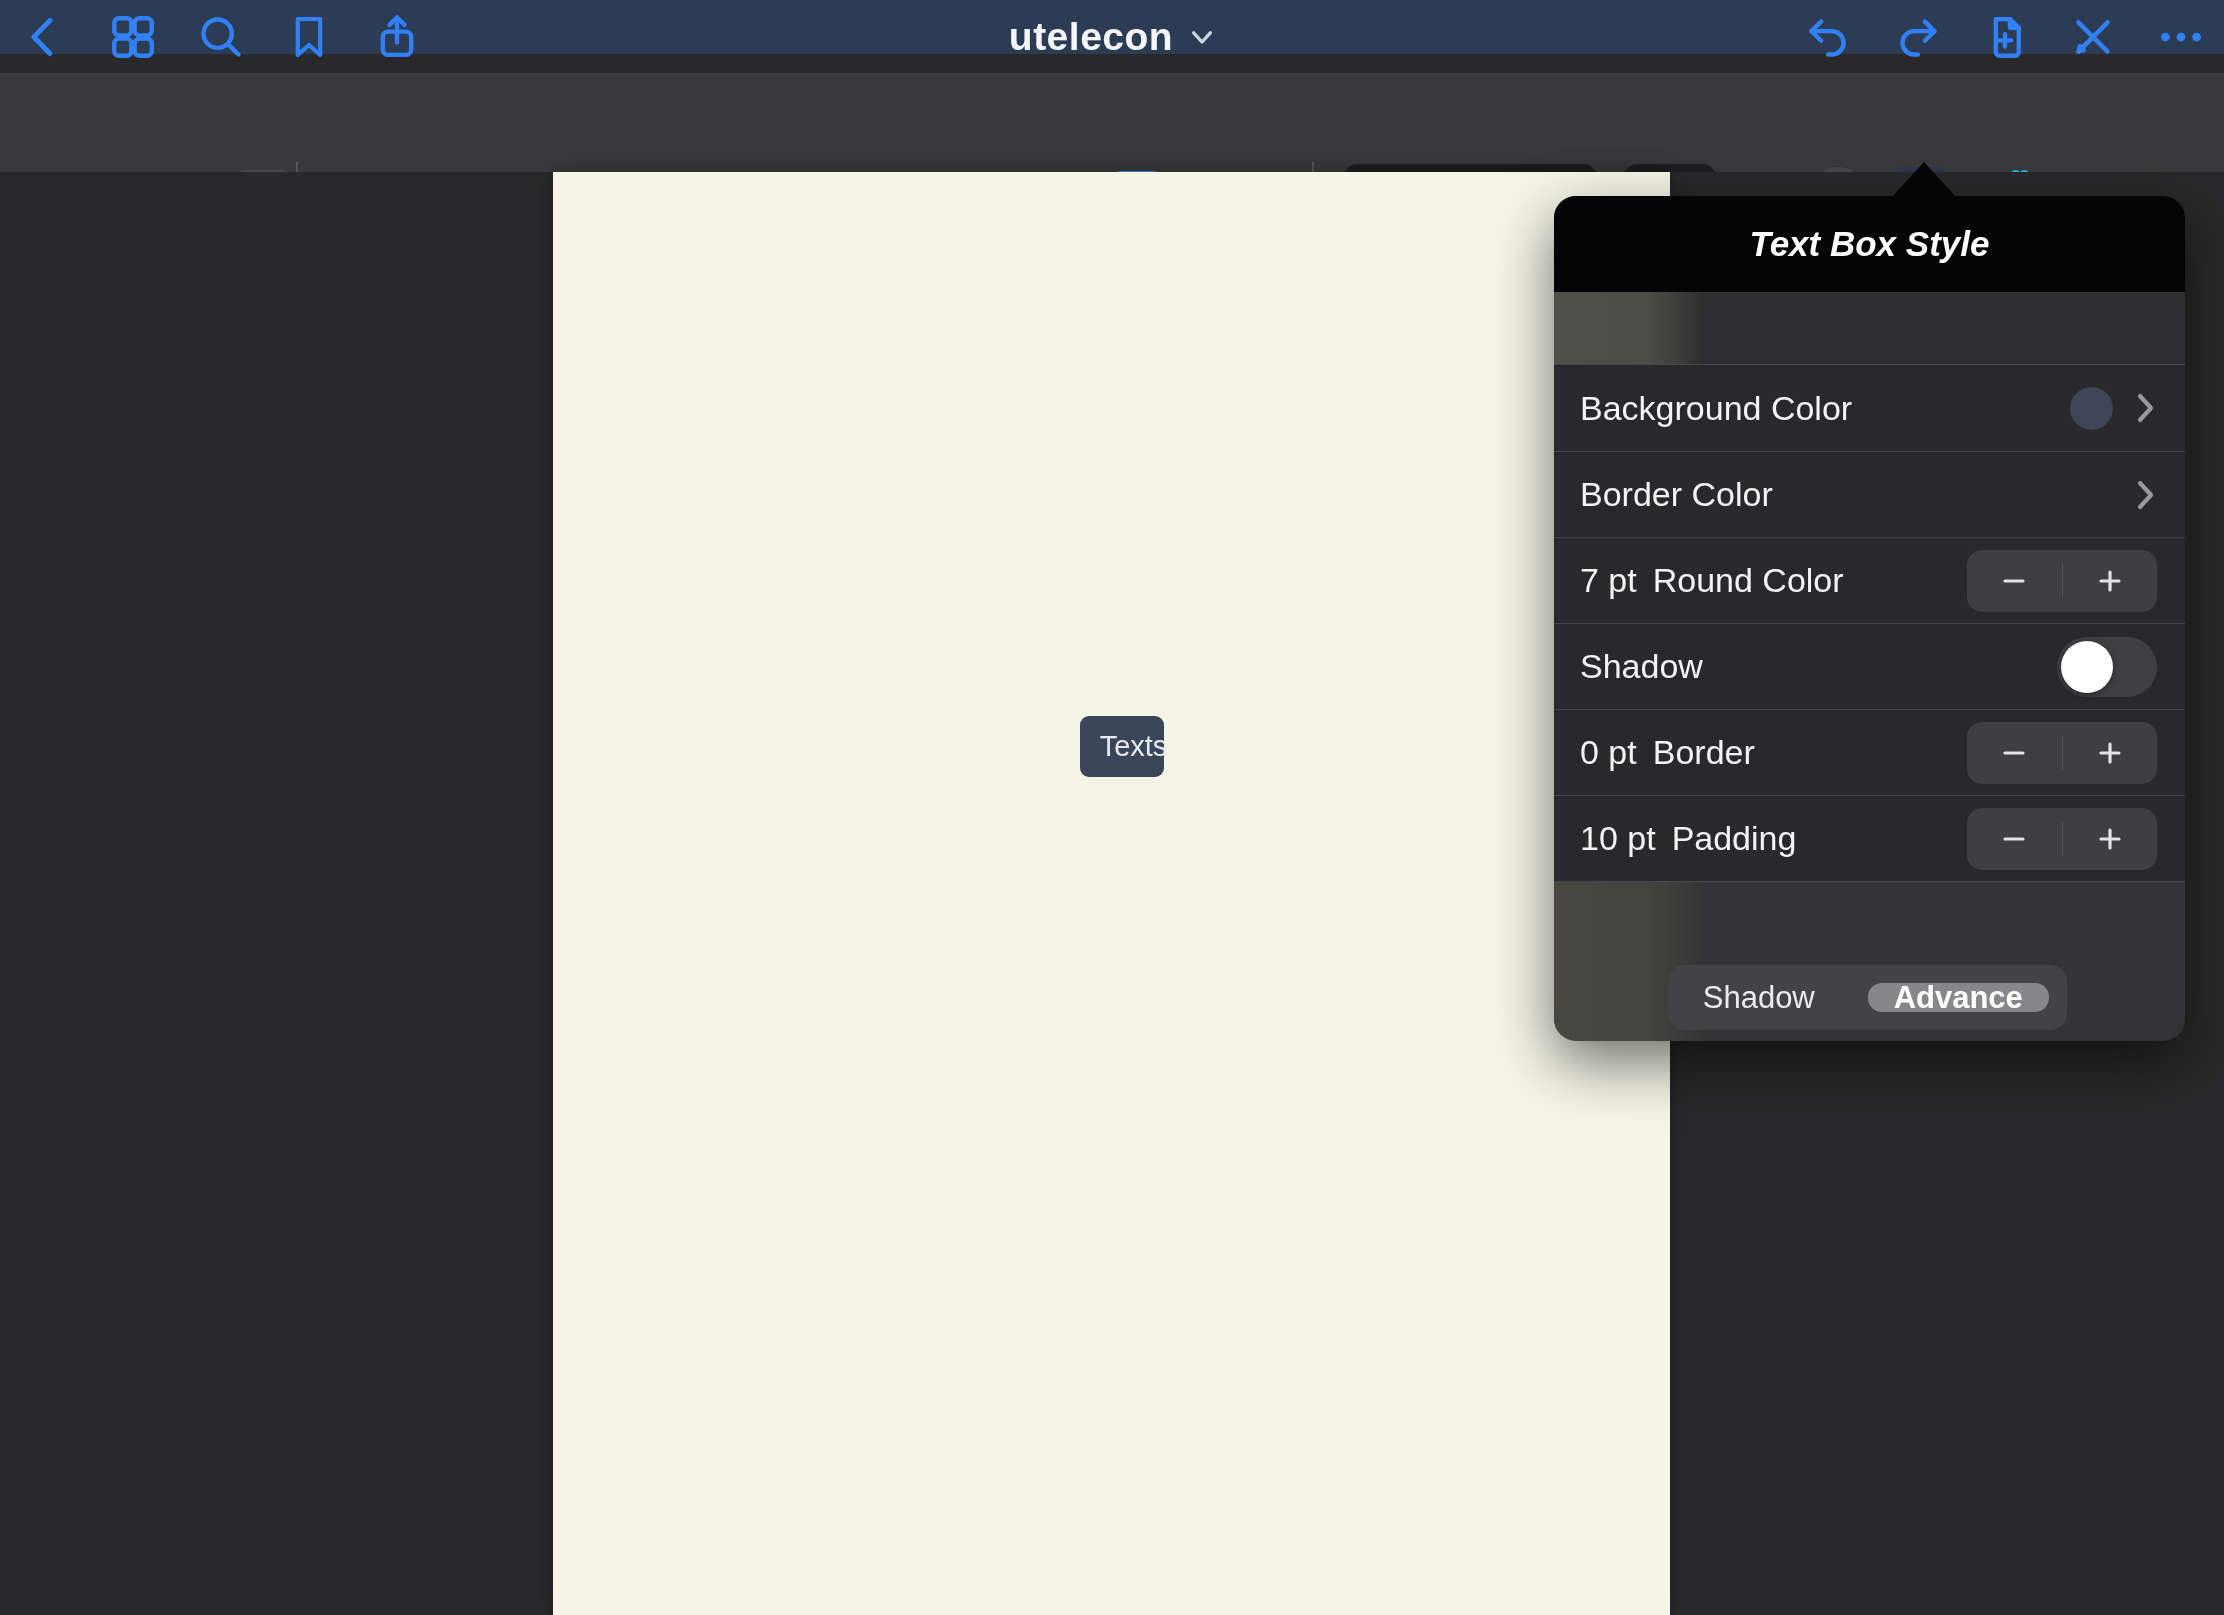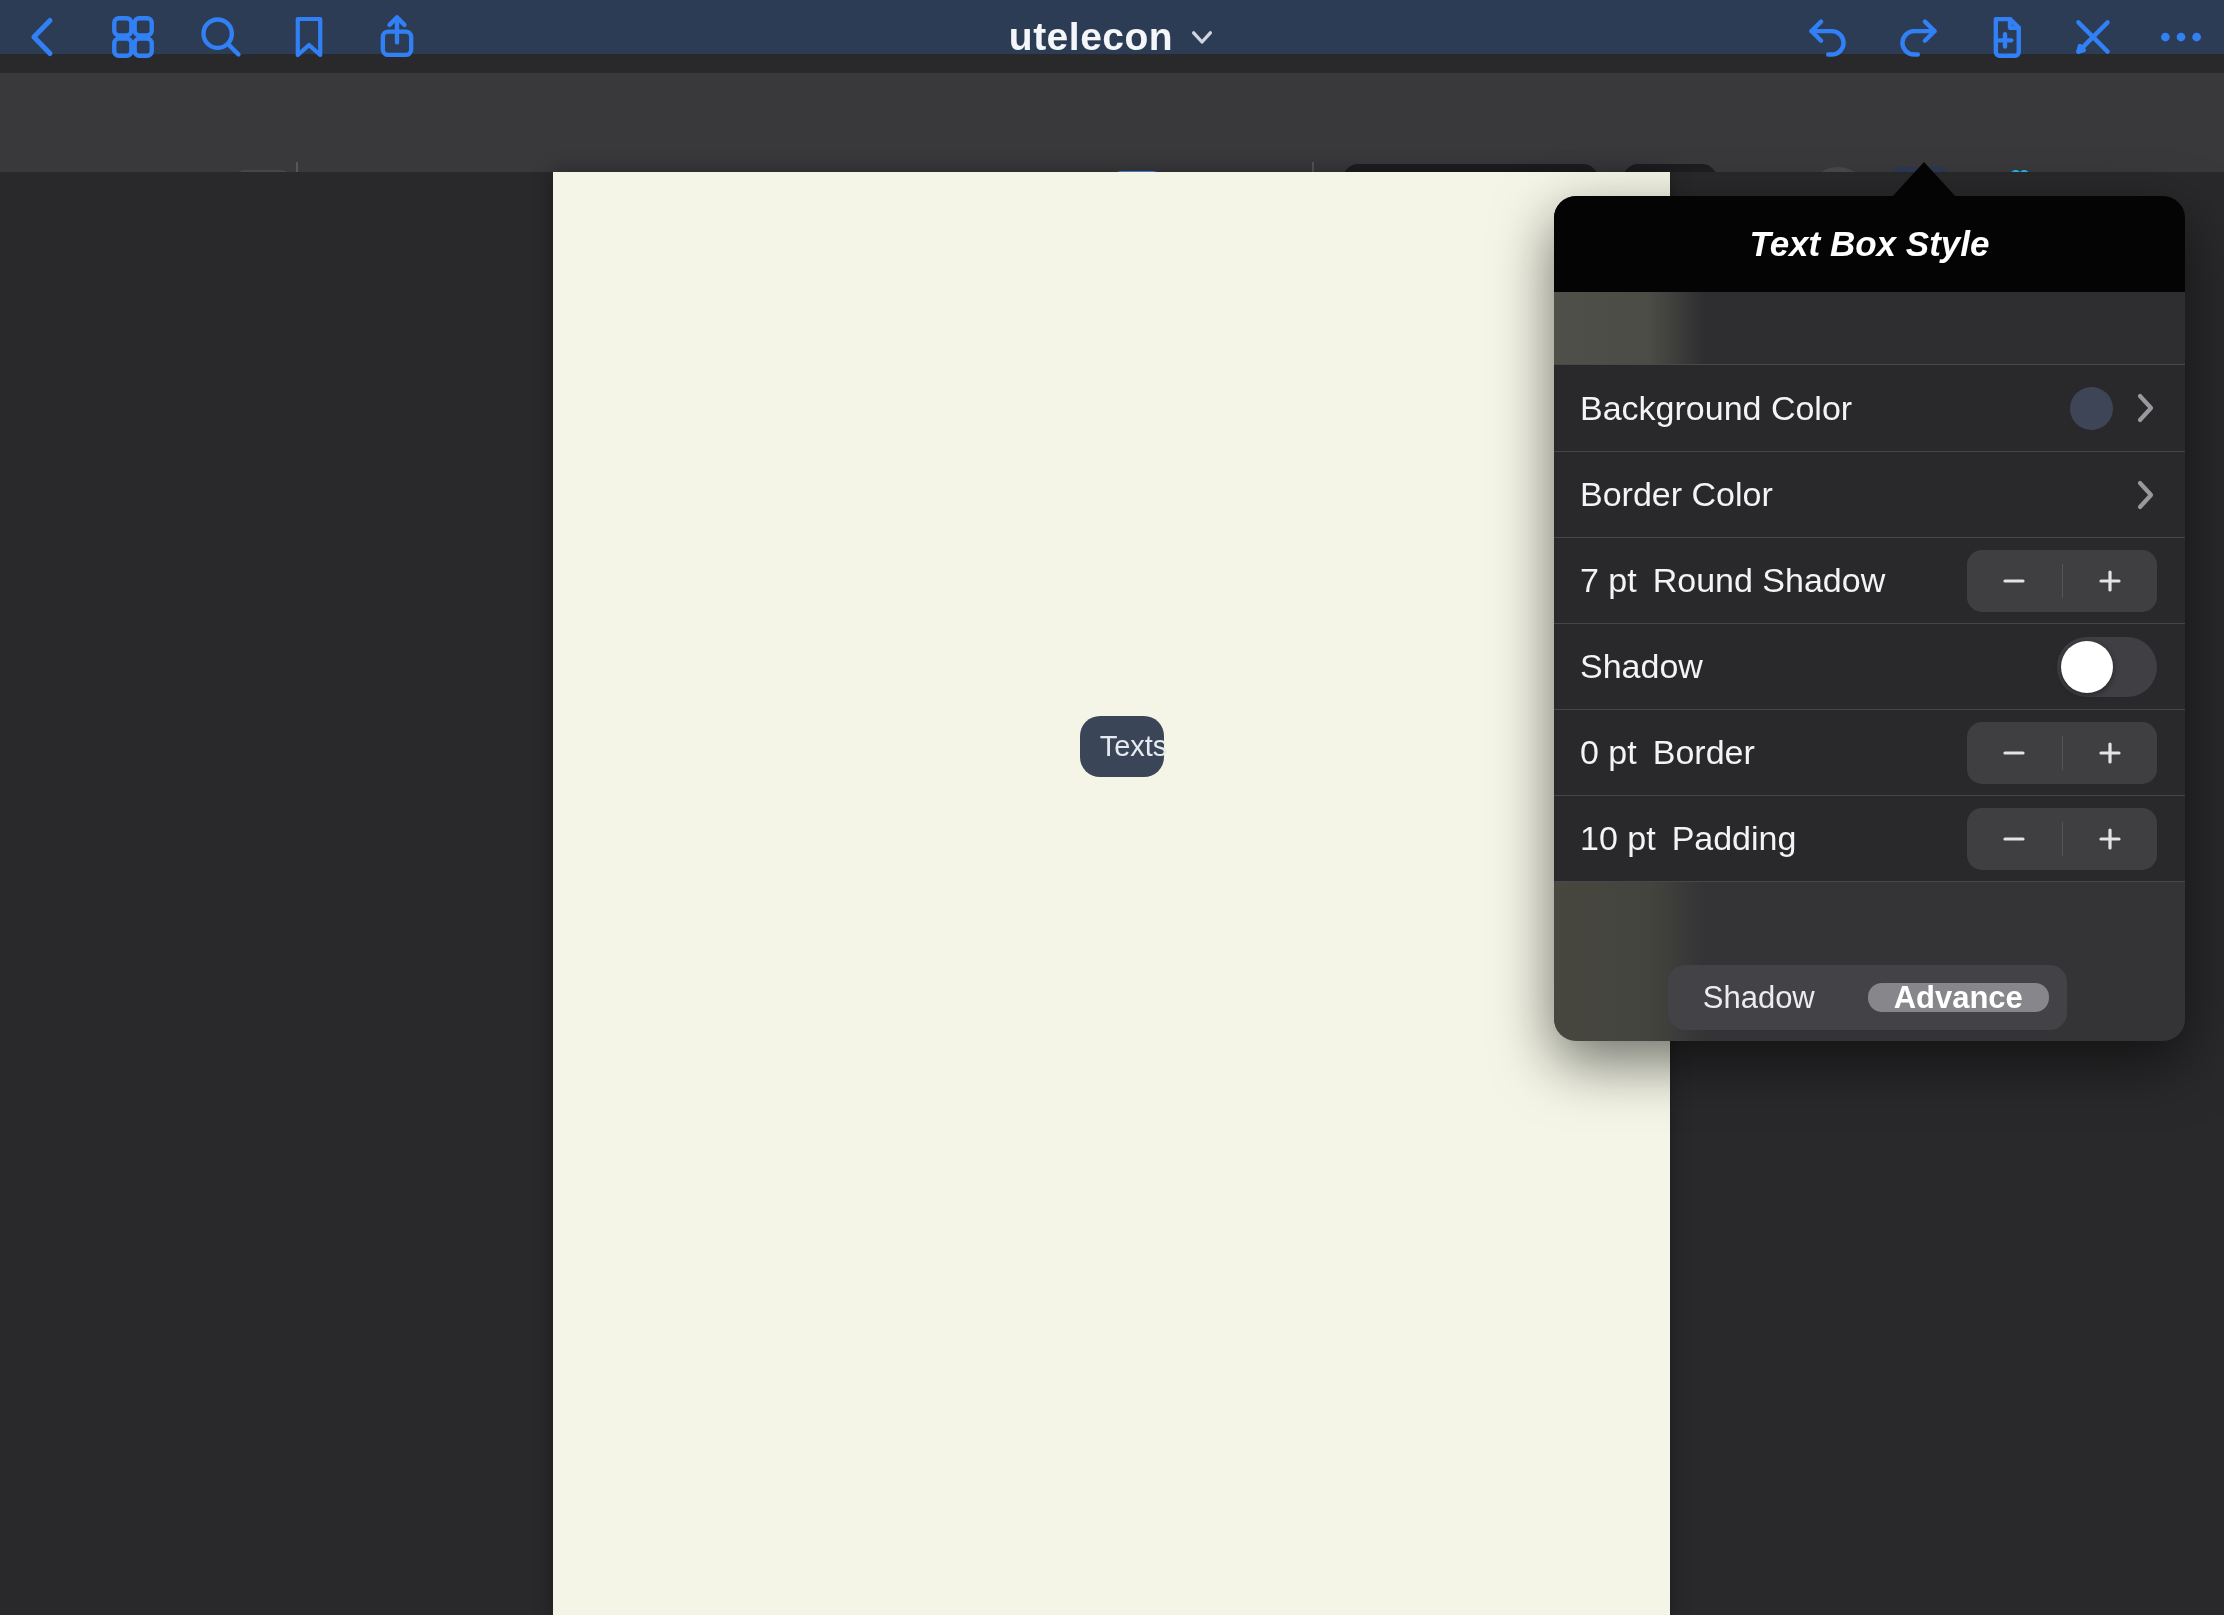--- a/index.html
+++ b/index.html
@@ -49,21 +49,21 @@
   .color-circle svg { stroke:#9a9aa0; fill:none; stroke-width:1.8; stroke-linecap:round; stroke-linejoin:round; }
   .navy-swatch { position:absolute; left:1890px; top:94px; width:60px; height:58px; border-radius:12px;
                  background:#2c3850; }
   .tbox-style-btn { position:absolute; left:1972px; top:92px; width:58px; height:60px; }
   .tbox-style-btn svg { stroke:#b2b2b8; fill:none; stroke-width:1.9; stroke-linecap:round; stroke-linejoin:round; }
 
   
   .canvas { position:absolute; left:0; top:172px; width:2224px; height:1443px; background:#29292b; }
   .page { position:absolute; left:553px; top:0; width:1117px; height:1443px; background:#f4f5e6;
           box-shadow:0 0 18px rgba(0,0,0,.35); }
-  .texts-box { position:absolute; left:1080px; top:544px; width:84px; height:61px; border-radius:20px;
+  .texts-box { position:absolute; left:1080px; top:544px; width:84px; height:61px; border-radius:9px;
                background:#3a4557; display:flex; align-items:center; justify-content:center;
                color:#e7eaef; font-size:29px;padding-left:23px; }
 
   
   .popup { position:absolute; left:1554px; top:196px; width:631px; height:844px; border-radius:22px;
            background:#2b2b2d; box-shadow:0 22px 60px rgba(0,0,0,.55); z-index:5; }
   .popup .caret { position:absolute; left:337px; top:-34px; width:0; height:0;
                   border-left:33px solid transparent; border-right:33px solid transparent;
                   border-bottom:36px solid #040404; }
   .pp-header { height:96px; background:#040404; border-radius:22px 22px 0 0;
@@ -326,21 +326,21 @@
         <span class="spacer"></span>
         <span class="chev">
           <svg width="22" height="36" viewBox="0 0 22 36">
               <polyline points="5,6 16,18 5,30"></polyline>
             </svg>
         </span>
       </div>
 
       <div class="pp-row">
         <span class="val">7 pt</span>
-        <span class="lbl">Round Shadow</span>
+        <span class="lbl">Round Color</span>
         <span class="spacer"></span>
         <div class="stepper">
           <div class="half">
             <svg width="26" height="26" viewBox="0 0 26 26">
                 <line x1="4" y1="13" x2="22" y2="13"></line>
               </svg>
           </div>
           <div class="sep"></div>
           <div class="half">
             <svg width="26" height="26" viewBox="0 0 26 26">

